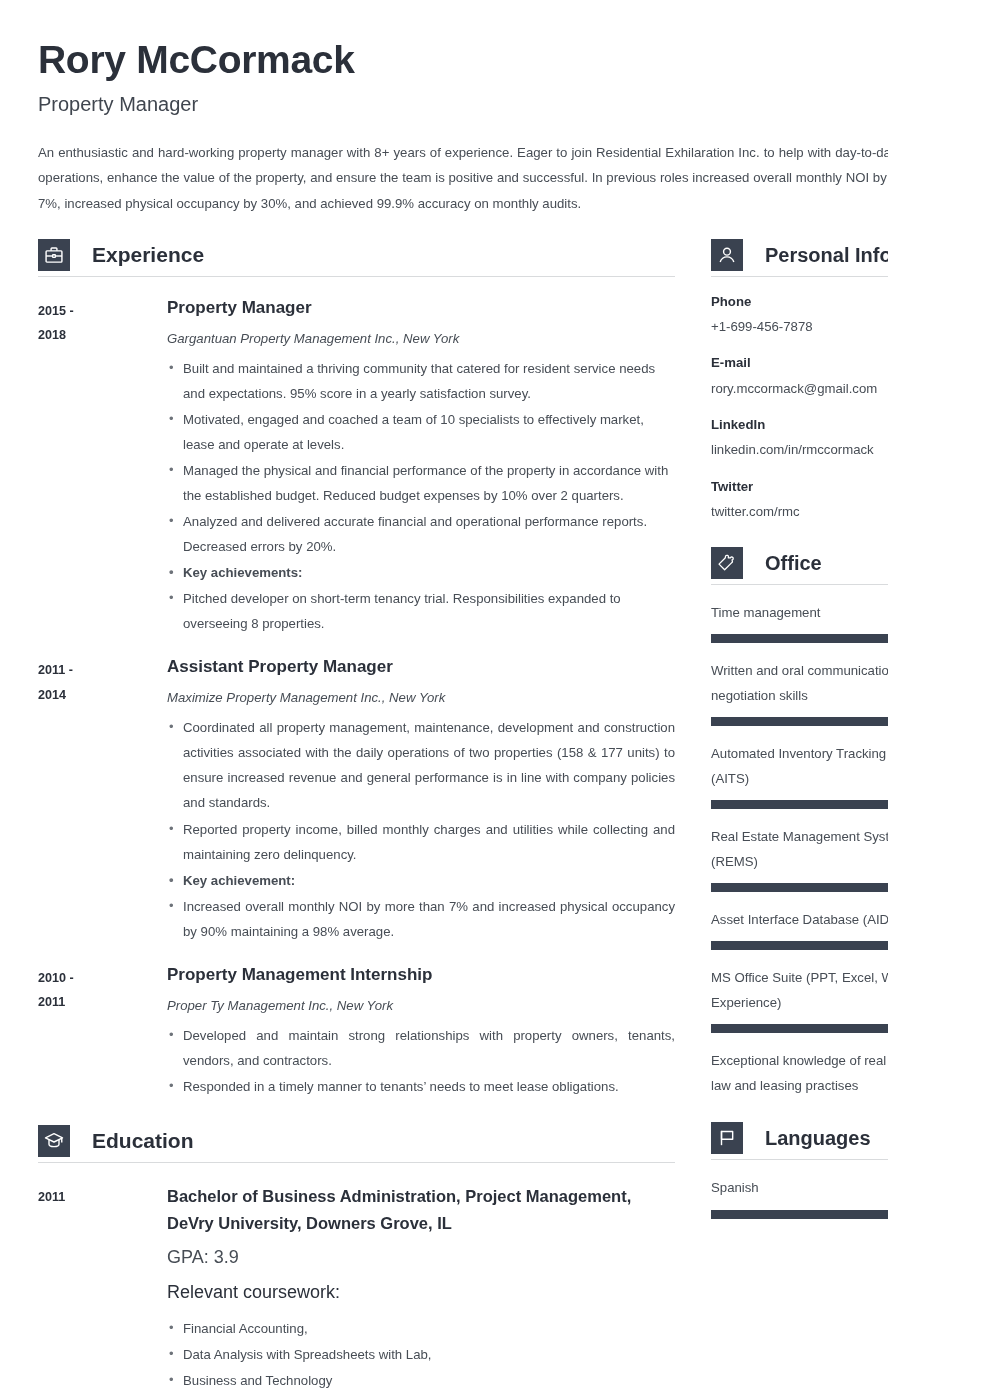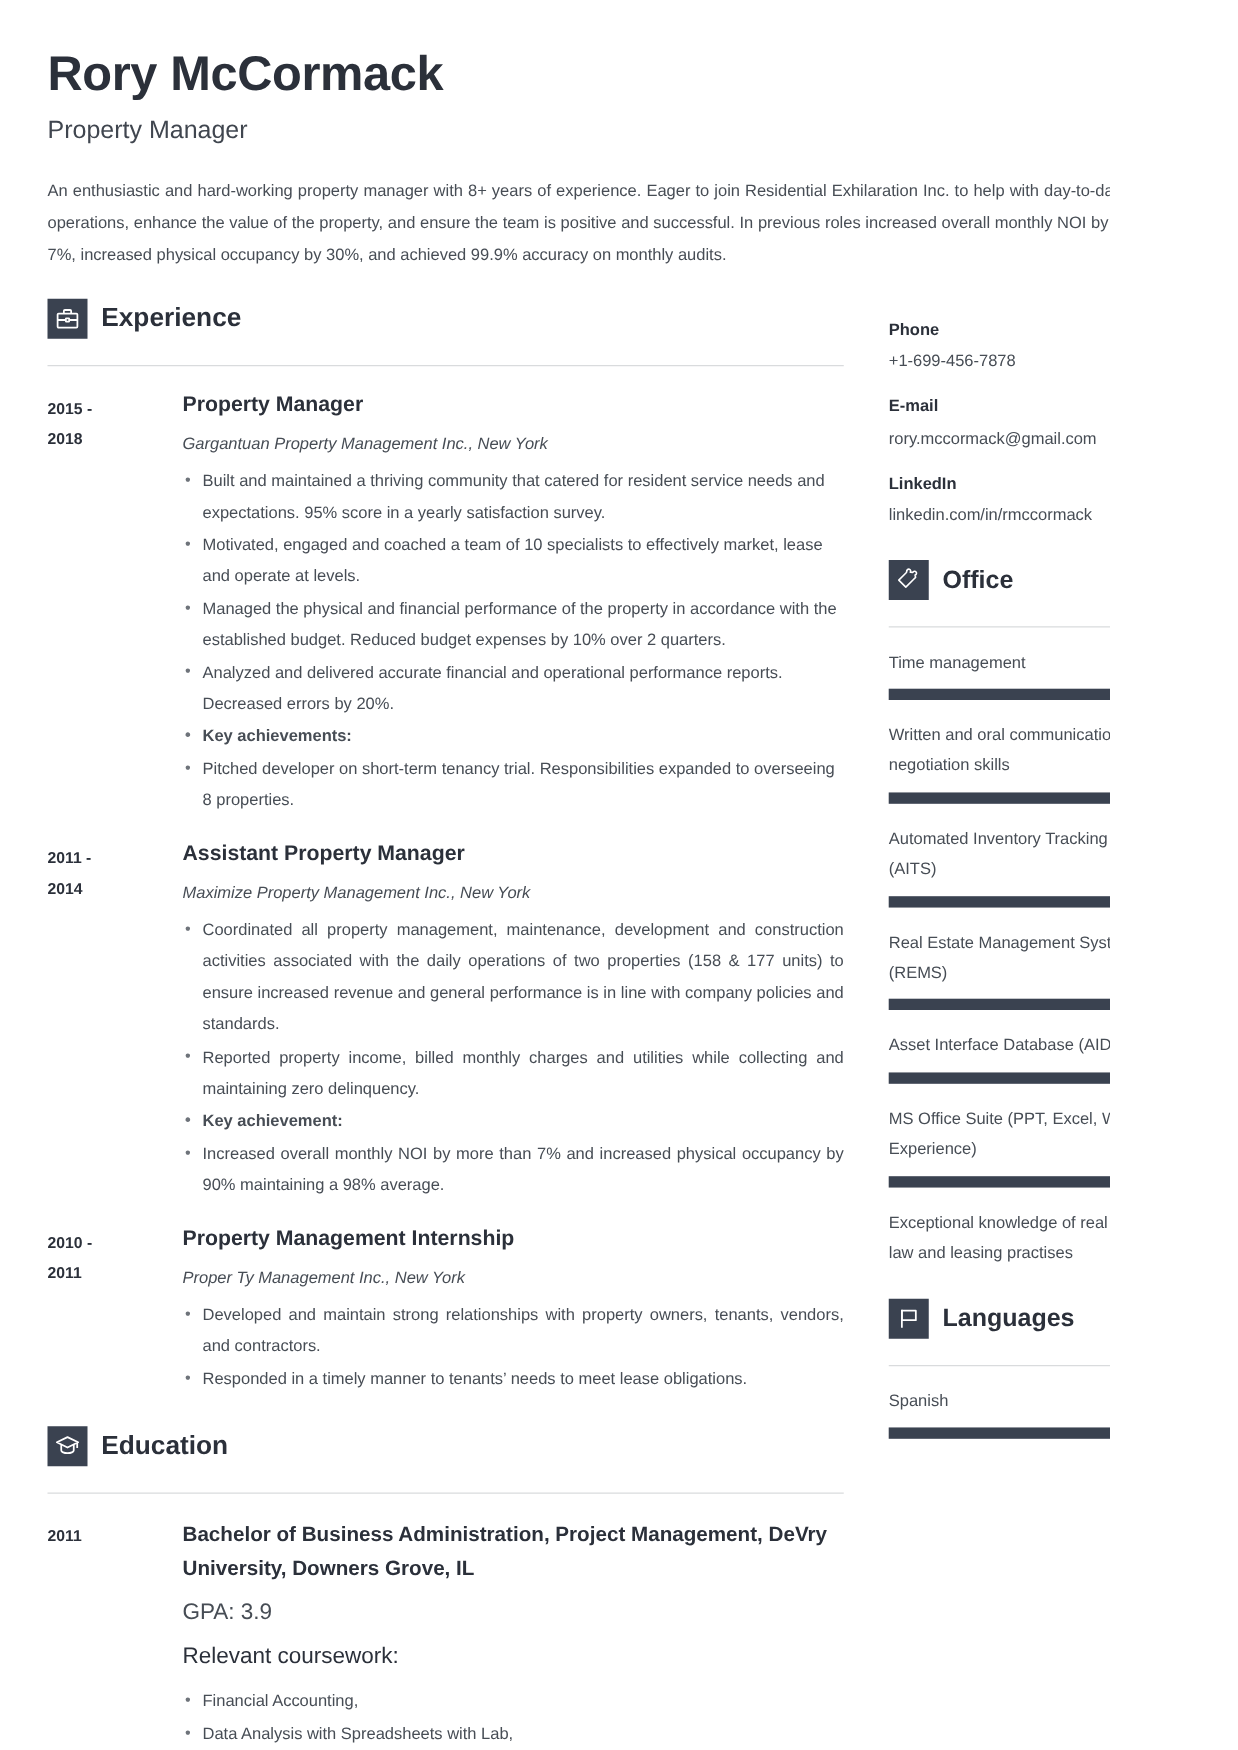--- a/index.html
+++ b/index.html
@@ -49,41 +49,41 @@
     margin-top: 22px;
     align-items: flex-start;
   }
   .col-main { width: 637px; flex: 0 0 637px; }
   .col-side { width: 238px; flex: 0 0 238px; margin-left: 36px; }
 
   
   .sec-head {
     display: flex;
     align-items: center;
-    gap: 11px;
-    padding-bottom: 21px;
+    gap: 22px;
+    padding-bottom: 5px;
     border-bottom: 1px solid #d9dbdd;
   }
   .sec-ico {
     width: 32px; height: 32px;
     background: #3a4250;
     display: flex; align-items: center; justify-content: center;
     flex: 0 0 32px;
   }
   .sec-ico svg { display: block; }
   .sec-title {
     font-size: 21px;
     font-weight: bold;
     color: #2b303a;
     line-height: 1;
   }
   .sec-head.side .sec-title { font-size: 20px; }
 
   
-  .entry { display: flex; margin-top: 20px; }
+  .entry { display: flex; margin-top: 20px; gap: 21px; }
   .entry-dates {
     width: 108px; flex: 0 0 108px;
     font-size: 12.6px;
     font-weight: bold;
     color: #2b303a;
     line-height: 1.95;
     padding-top: 2px;
   }
   .entry-body { flex: 1 1 auto; }
   .entry-role {
@@ -277,33 +277,46 @@
               <li>Business and Technology</li>
             </ul>
           </div>
         </div>
       </div>
     </div>
 
     <div class="col-side">
 
       <div class="side-block">
+        <div class="sec-head side">
+          <span class="sec-ico">
+            <svg width="20" height="20" viewBox="0 0 24 24" fill="none" stroke="#ffffff" stroke-width="1.7">
+              <circle cx="12" cy="8" r="4.1"></circle>
+              <path d="M3.8 20.4c1.3-4 4.4-6.1 8.2-6.1s6.9 2.1 8.2 6.1"></path>
+            </svg>
+          </span>
+          <span class="sec-title">Personal Info</span>
+        </div>
 
         <div class="info-item">
           <div class="info-label">Phone</div>
           <div class="info-value">+1-699-456-7878</div>
         </div>
         <div class="info-item">
           <div class="info-label">E-mail</div>
           <div class="info-value">rory.mccormack@gmail.com</div>
         </div>
         <div class="info-item">
           <div class="info-label">LinkedIn</div>
           <div class="info-value">linkedin.com/in/rmccormack</div>
         </div>
+        <div class="info-item">
+          <div class="info-label">Twitter</div>
+          <div class="info-value">twitter.com/rmc</div>
+        </div>
       </div>
 
       <div class="side-block">
         <div class="sec-head side">
           <span class="sec-ico">
             <svg width="21" height="21" viewBox="0 0 24 24" fill="none" stroke="#ffffff" stroke-width="1.6" stroke-linejoin="round">
               <path d="M9.2 4.3a1.9 1.9 0 1 1 3.4 1.2l2.6.15a1.9 1.9 0 1 1 2.2 2.6l.5 2.4-2.1 2.1-7.6 7.6-7.0-7.0 7.6-7.6z" transform="translate(1.2,0.4) scale(0.92)"></path>
             </svg>
           </span>
           <span class="sec-title">Office</span>

